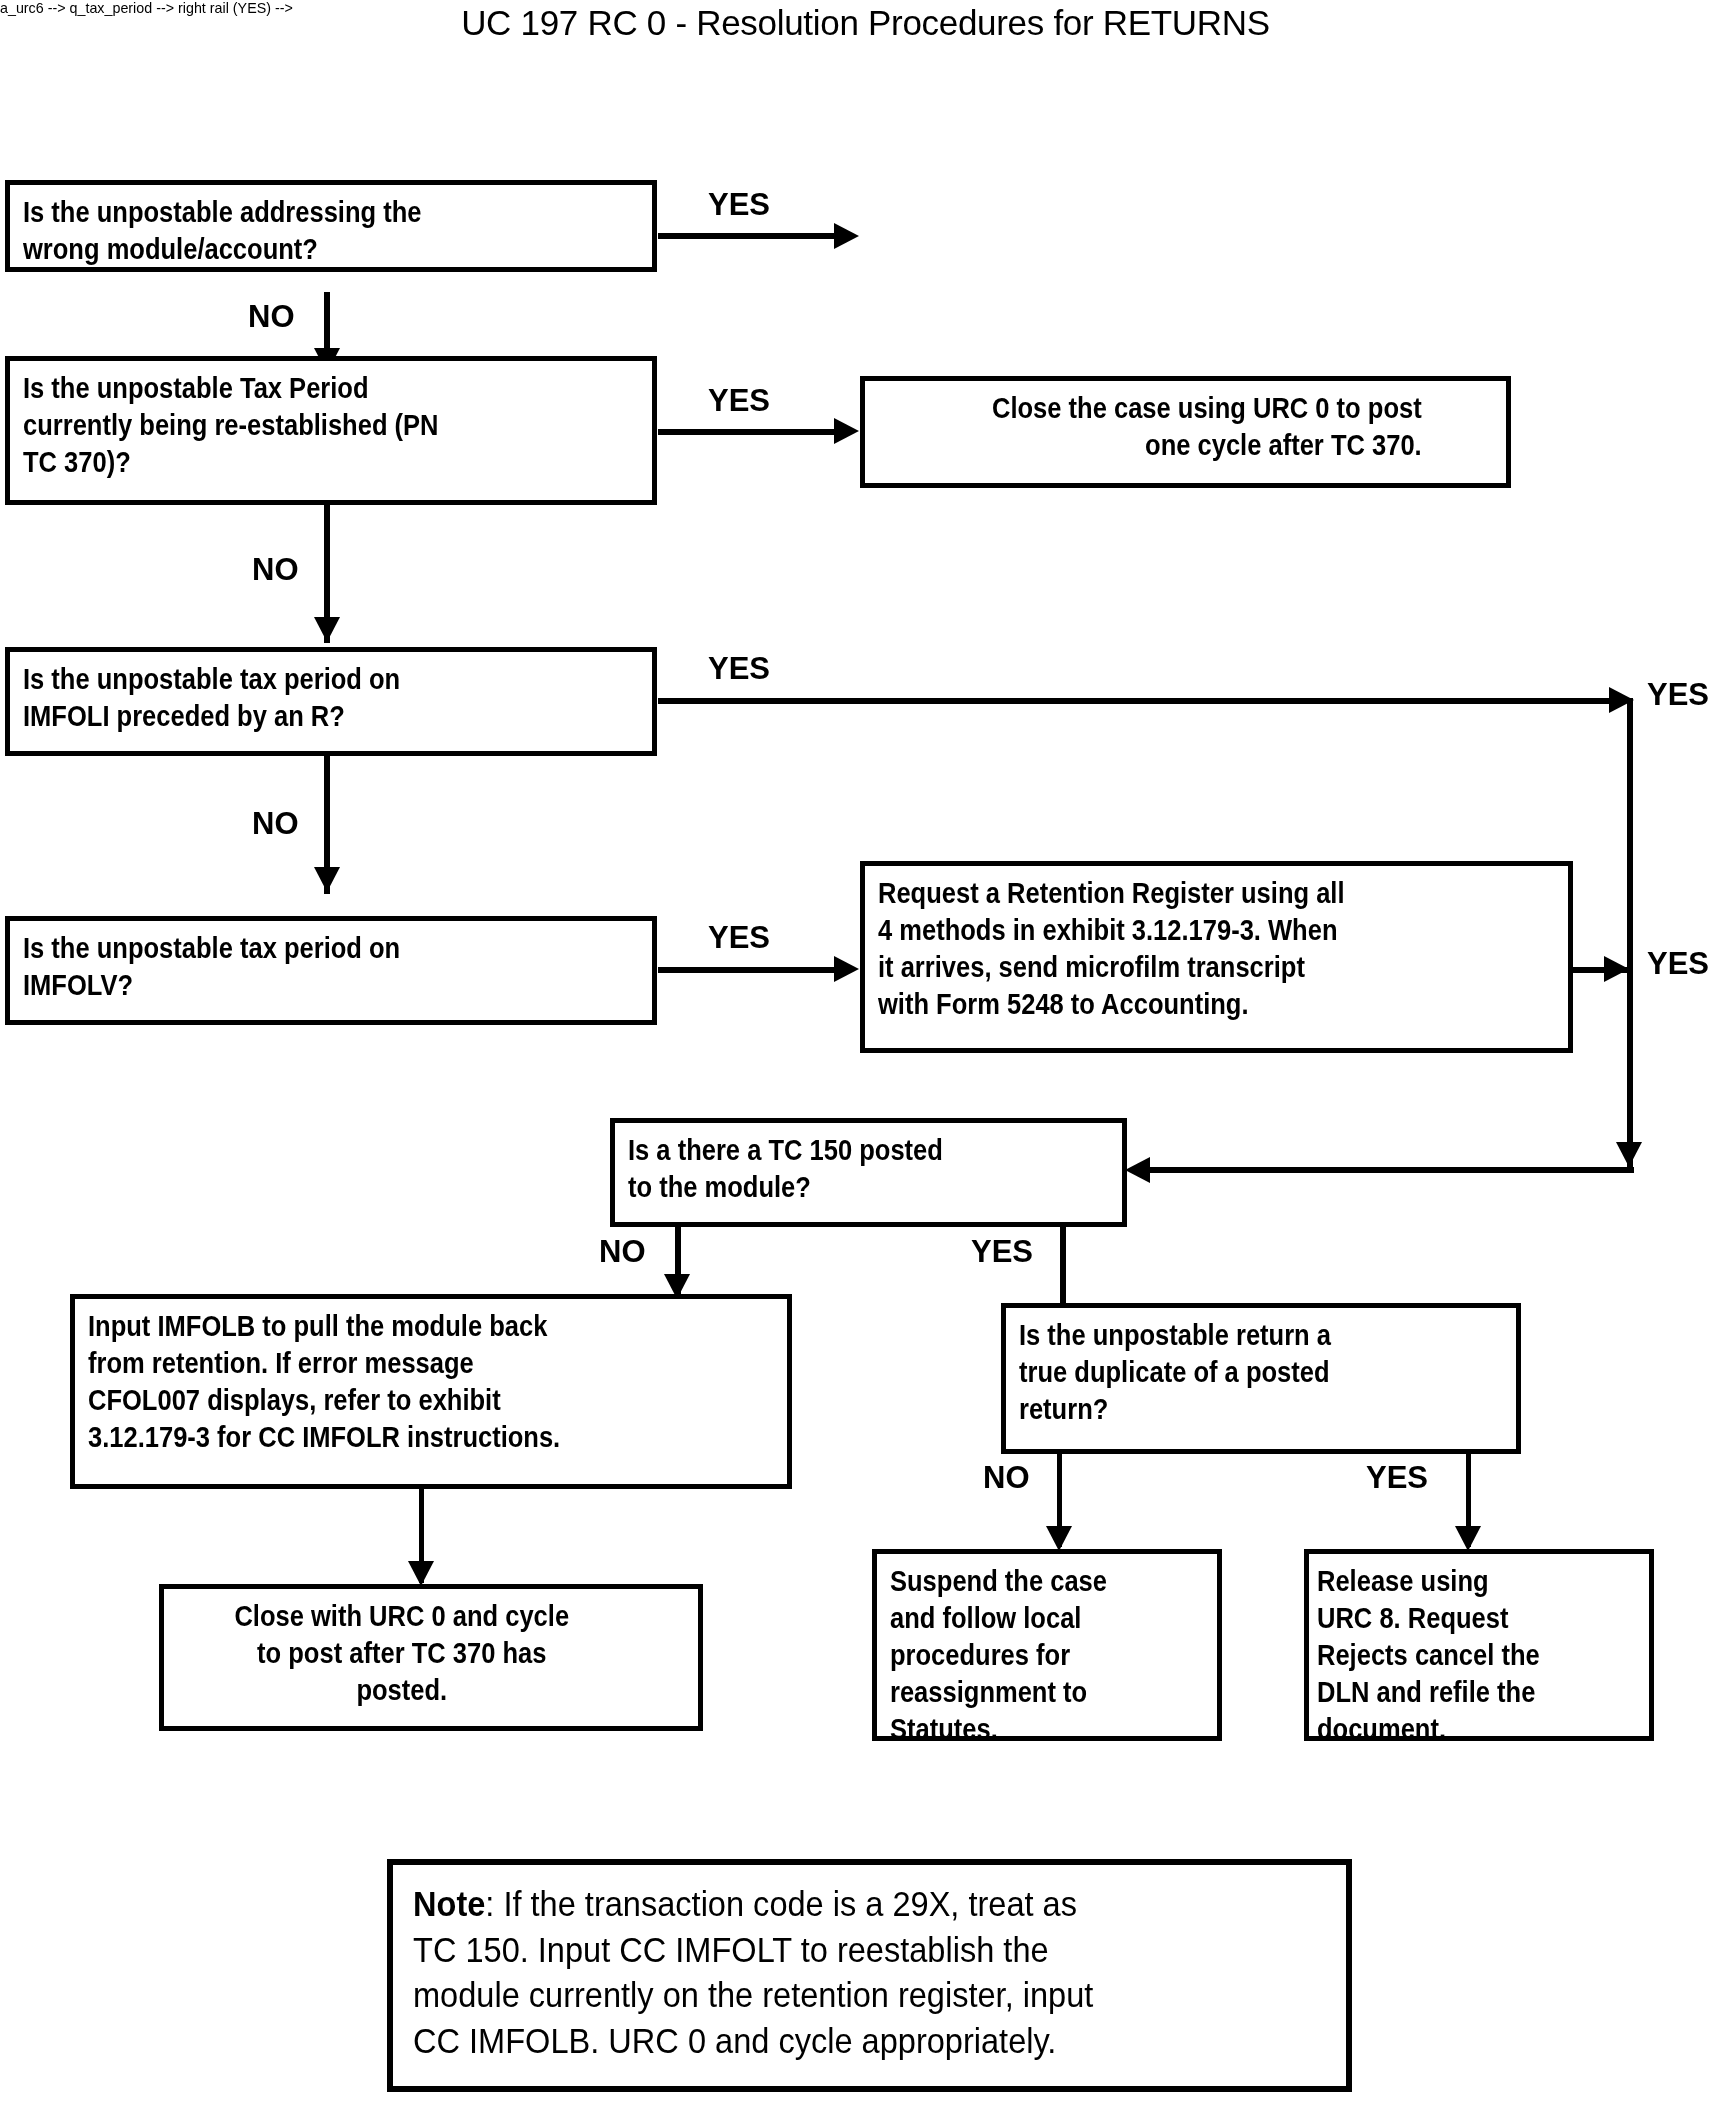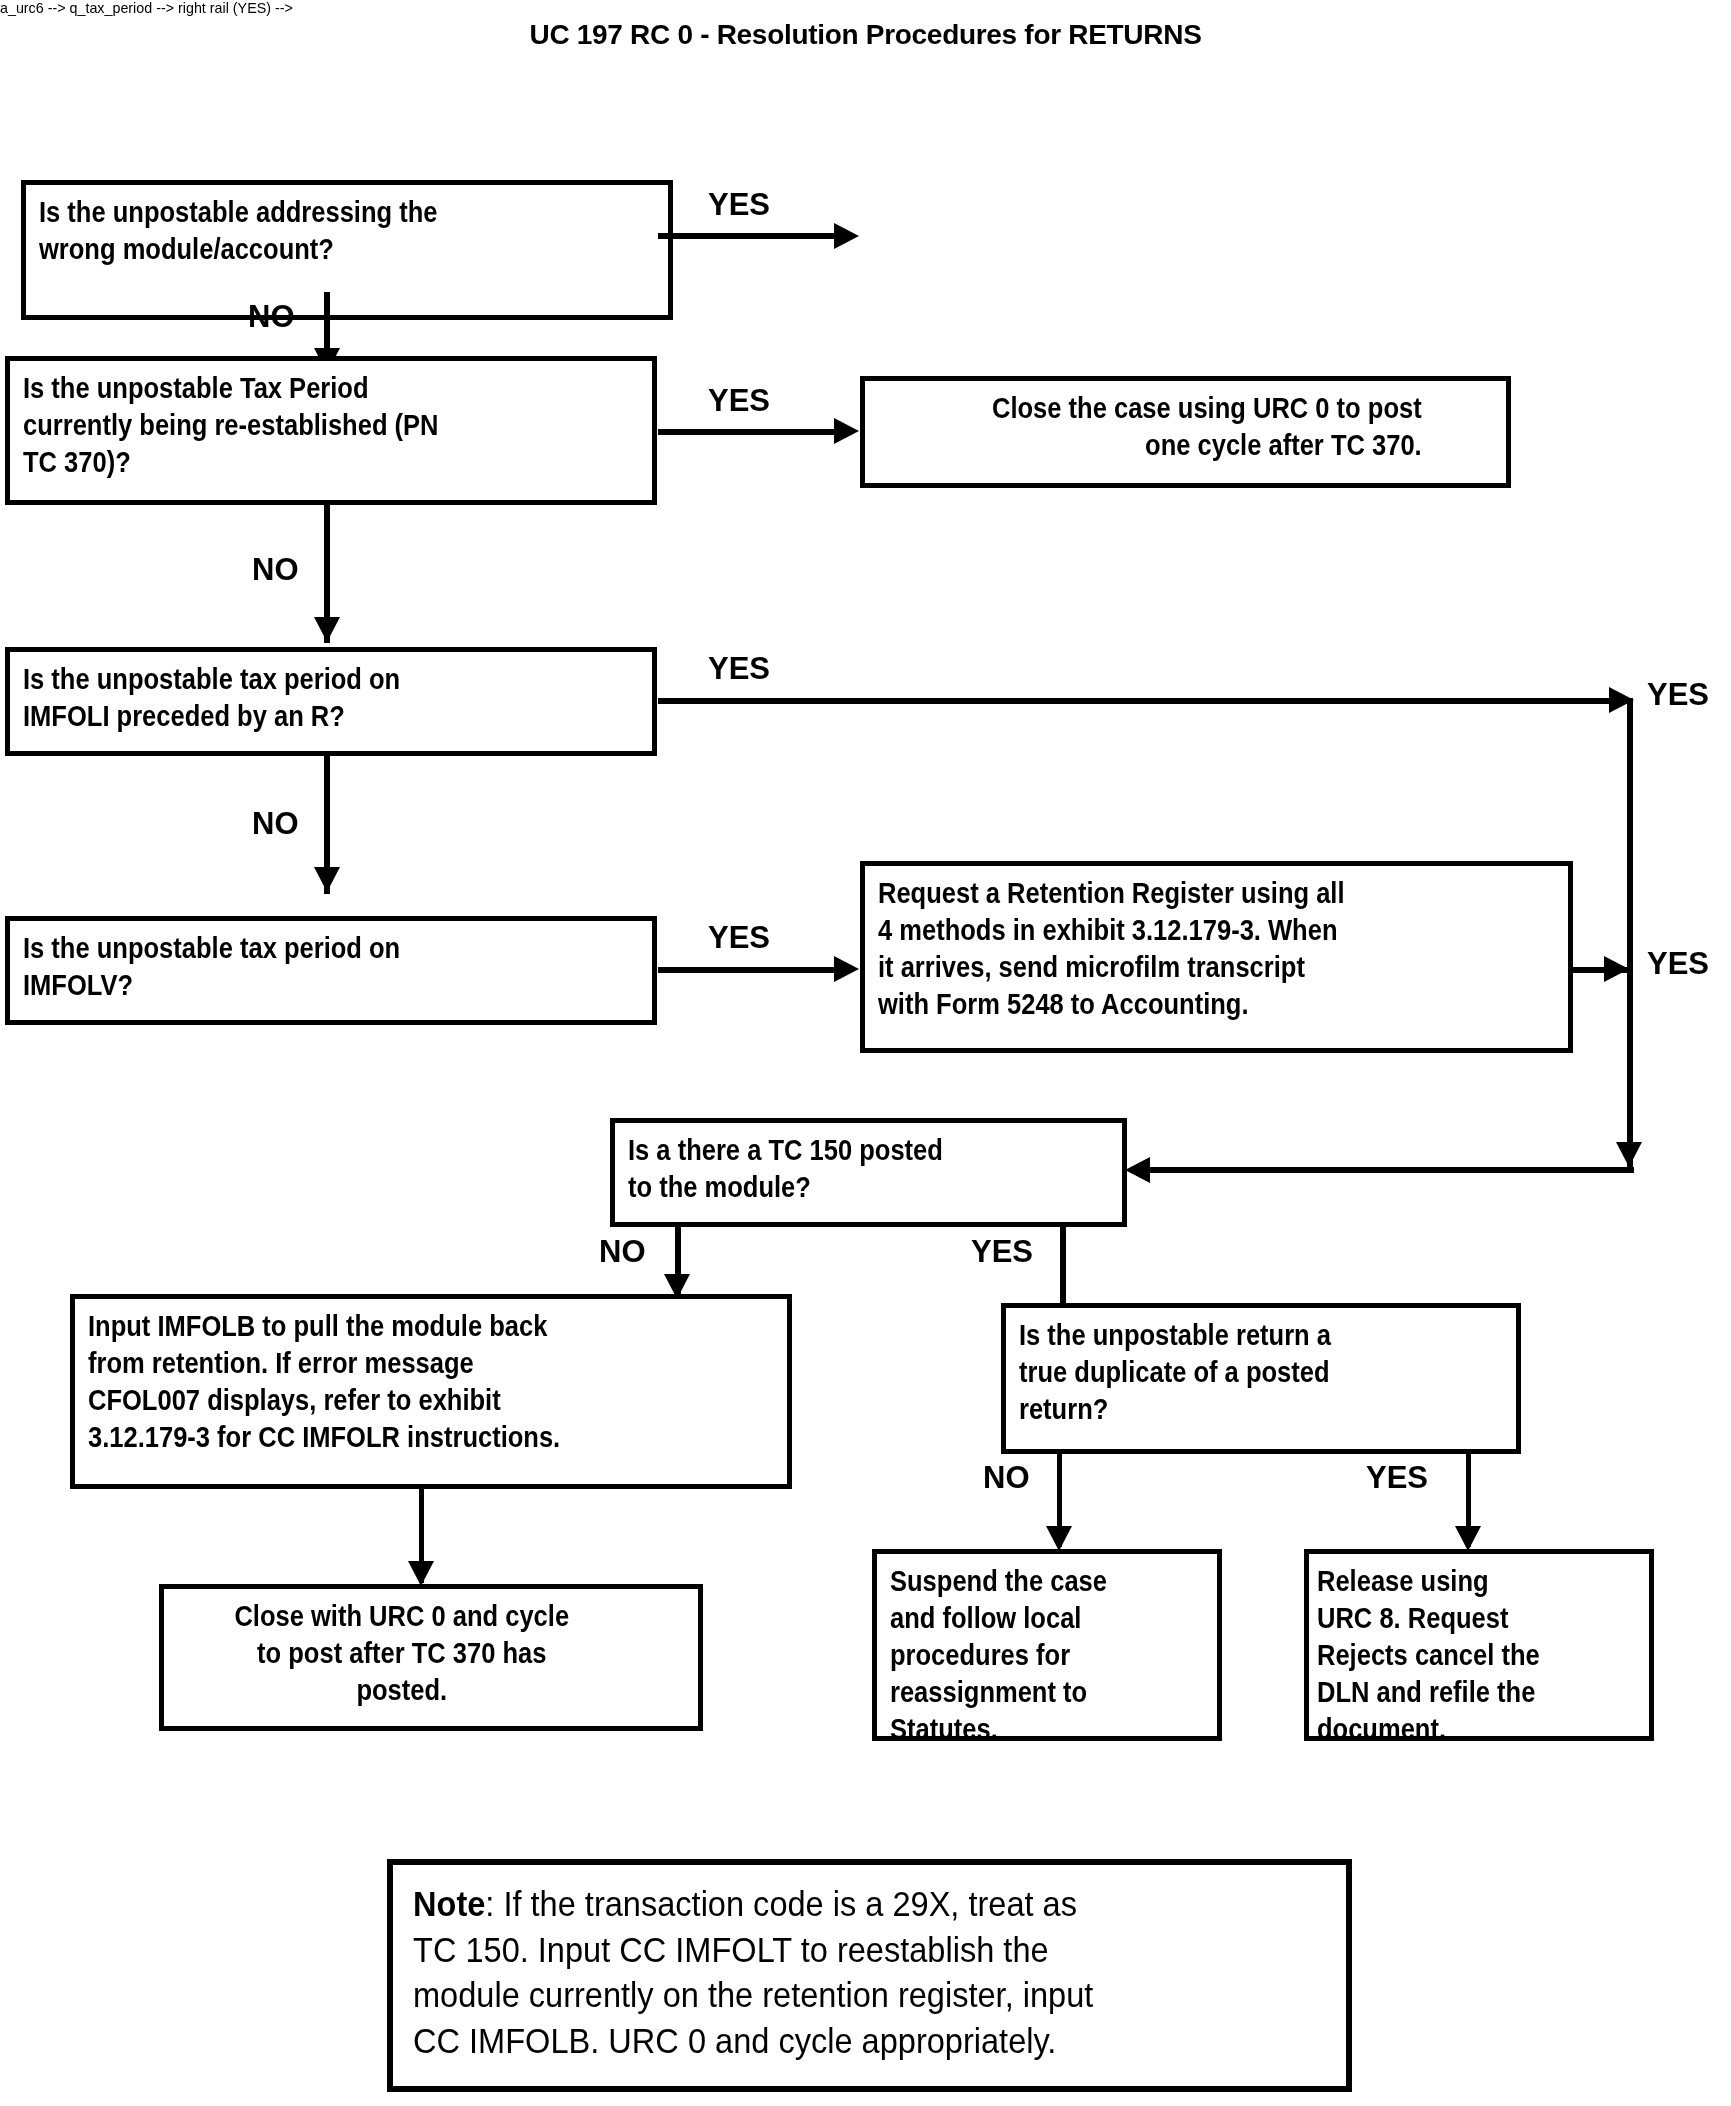--- a/index.html
+++ b/index.html
@@ -11,25 +11,25 @@
     position: relative;
     width: 1731px;
     height: 2107px;
     background: #ffffff;
     font-family: "Liberation Sans", sans-serif;
     overflow: hidden;
   }
   .title {
     position: absolute;
     left: 0;
-    top: 19px;
+    top: 3px;
     width: 1731px;
     text-align: center;
-    font-size: 28px;
-    font-weight: bold;
+    font-size: 35px;
+    font-weight: normal;
     letter-spacing: -0.3px;
     color: #000;
   }
   
   .box {
     position: absolute;
     box-sizing: border-box;
     border: 5.3px solid #000;
     background: #fff;
     color: #000;
@@ -106,21 +106,21 @@
   }
 </style>
 </head>
 <body>
 
 <div id="page">
 
   <div class="title">UC 197 RC 0 - Resolution Procedures for RETURNS</div>
 
   
-  <div class="box" style="left:21px; top:180px; width:652px; height:140px;">
+  <div class="box" style="left:5px; top:180px; width:652px; height:92px;">
     <span class="txt">Is the unpostable addressing the
 wrong module/account?</span>
   </div>
 
 
    a_urc6 --&gt;
   <div class="hline" style="left:658px; top:233px; width:178px;"></div>
   <div class="arrow-r" style="left:834px; top:223px;"></div>
   <div class="edge-label" style="left:708px; top:187px;">YES</div>
 

